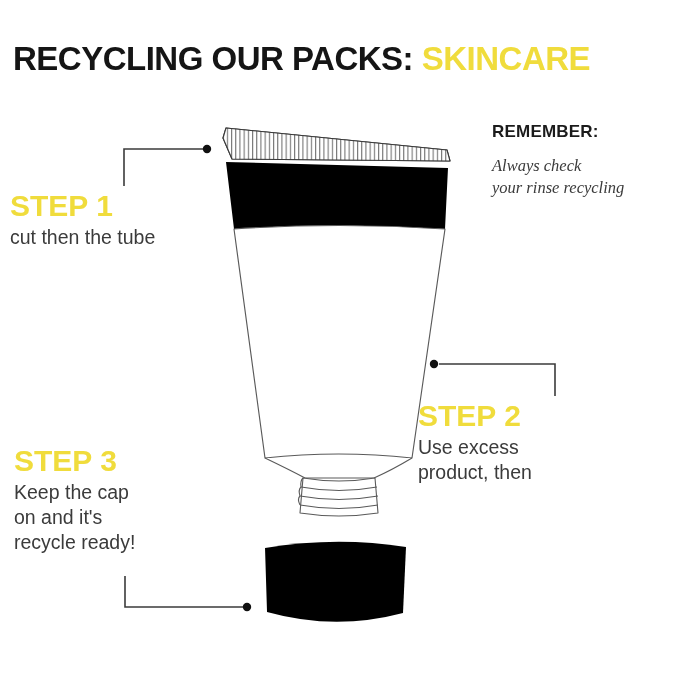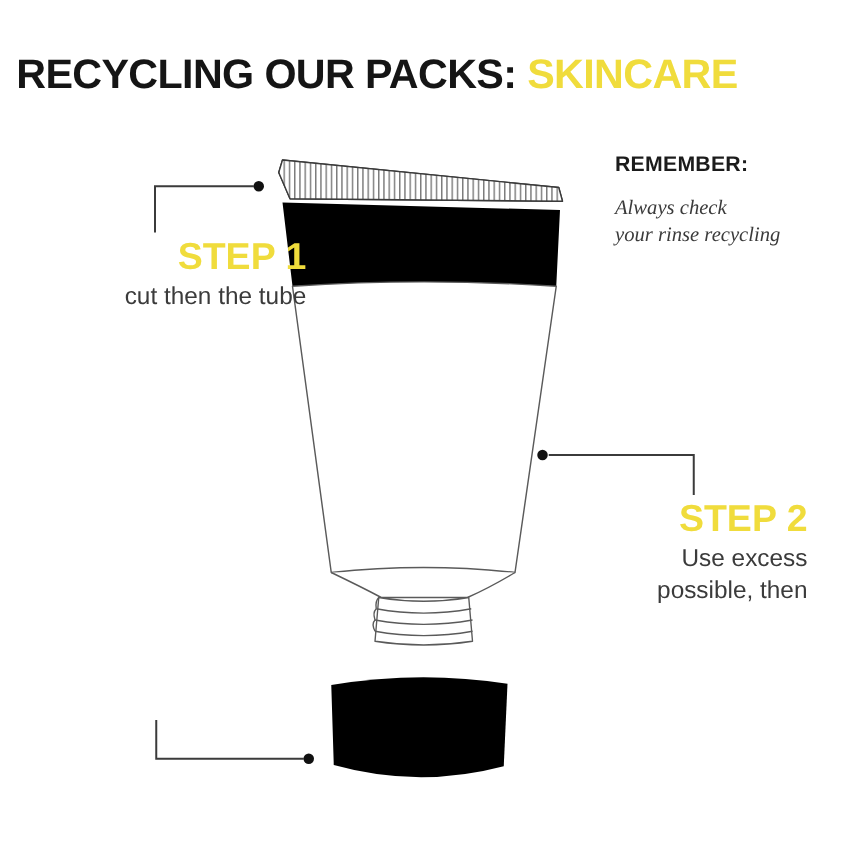--- a/index.html
+++ b/index.html
@@ -28,21 +28,21 @@
     letter-spacing: -0.5px;
     color: #151515;
     white-space: nowrap;
     margin-left: 13px;
   }
   #title .accent { color: #F0DC3C; }
 
   
   .step-block {
     position: absolute;
-    text-align: right;
+    text-align: left;
   }
   .step-head {
     font-family: "Liberation Sans", sans-serif;
     font-weight: bold;
     font-size: 30px;
     letter-spacing: 0px;
     color: #F0DC3C;
     line-height: 1.08;
     white-space: nowrap;
   }
@@ -174,18 +174,26 @@
     <div class="step-head">STEP 1</div>
     <div class="step-body">
       <div>cut then the tube</div>
     </div>
   </div>
 
   <div class="step-block" id="step2-block">
     <div class="step-head">STEP 2</div>
     <div class="step-body">
       <div>Use excess</div>
-      <div>possible, then</div>
+      <div>product, then</div>
     </div>
   </div>
 
+  <div class="step-block" id="step3-block">
+    <div class="step-head">STEP 3</div>
+    <div class="step-body">
+      <div>Keep the cap</div>
+      <div>on and it's</div>
+      <div>recycle ready!</div>
+    </div>
+  </div>
 
 </div>
 
 </body></html>

